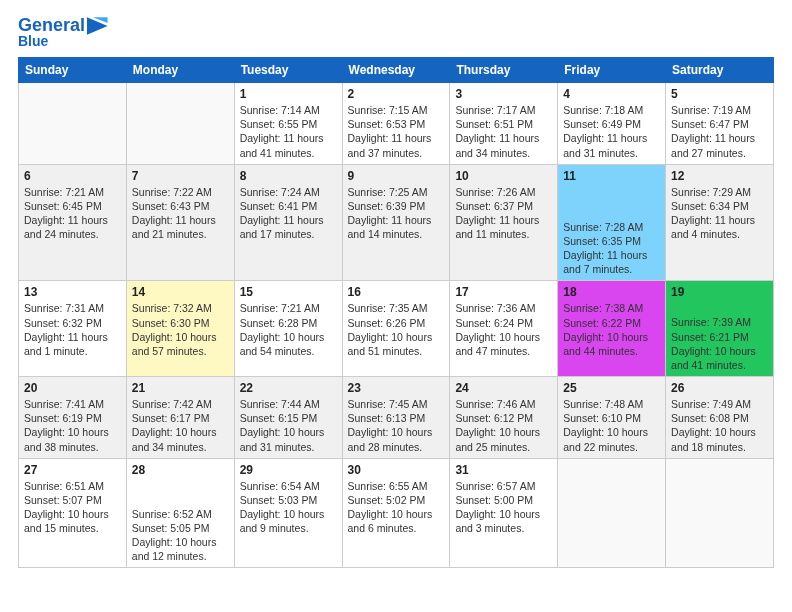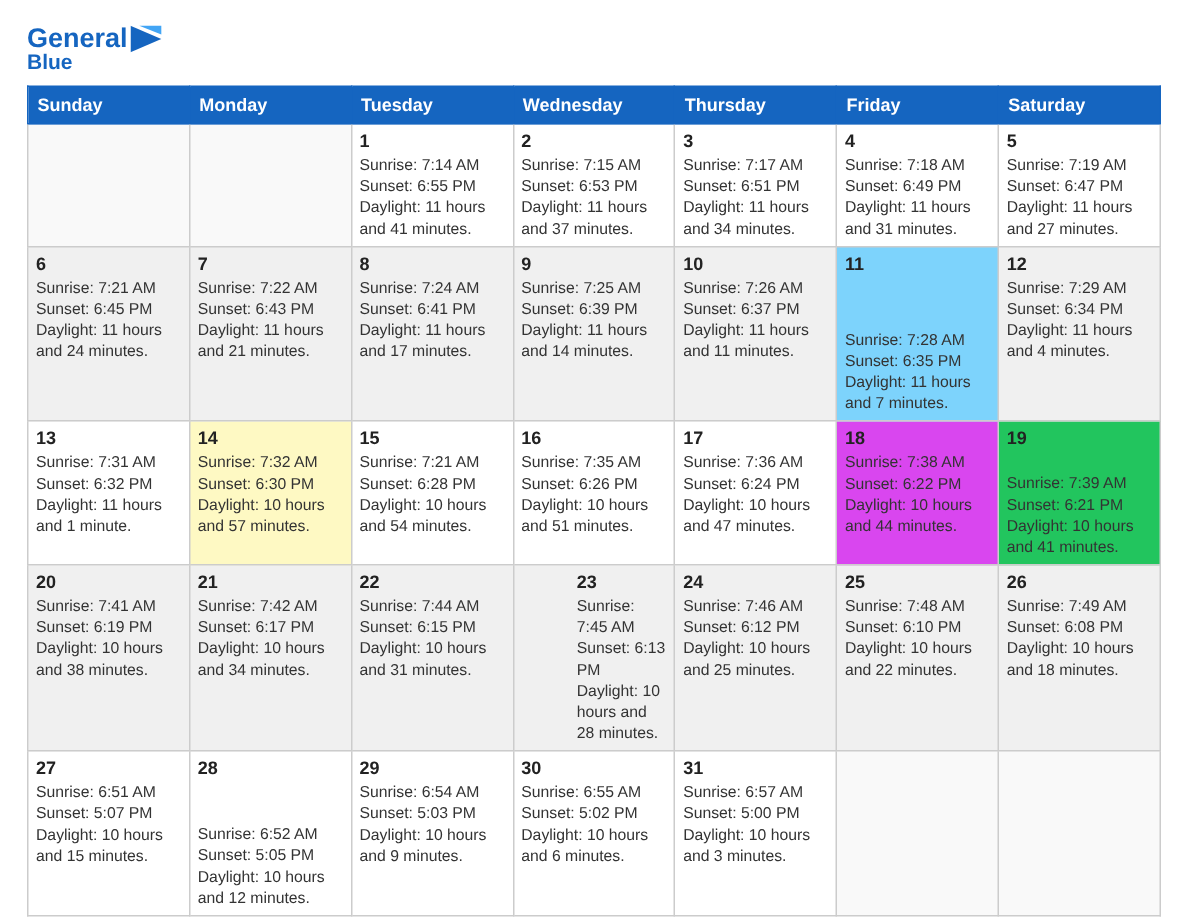--- a/index.html
+++ b/index.html
@@ -271,21 +271,21 @@
             <div class="day-detail" style="white-space: pre-line;">Sunrise: 7:42 AM
 Sunset: 6:17 PM
 Daylight: 10 hours and 34 minutes.</div>
           </td>
           <td style="background: rgb(240, 240, 240);">
             <span class="day-num">22</span>
             <div class="day-detail" style="white-space: pre-line;">Sunrise: 7:44 AM
 Sunset: 6:15 PM
 Daylight: 10 hours and 31 minutes.</div>
           </td>
-          <td style="background: rgb(240, 240, 240); padding-left: 42px;">
+          <td style="background: rgb(240, 240, 240);">
             <span class="day-num">23</span>
             <div class="day-detail" style="white-space: pre-line;">Sunrise: 7:45 AM
 Sunset: 6:13 PM
 Daylight: 10 hours and 28 minutes.</div>
           </td>
           <td style="background: rgb(240, 240, 240);">
             <span class="day-num">24</span>
             <div class="day-detail" style="white-space: pre-line;">Sunrise: 7:46 AM
 Sunset: 6:12 PM
 Daylight: 10 hours and 25 minutes.</div>

